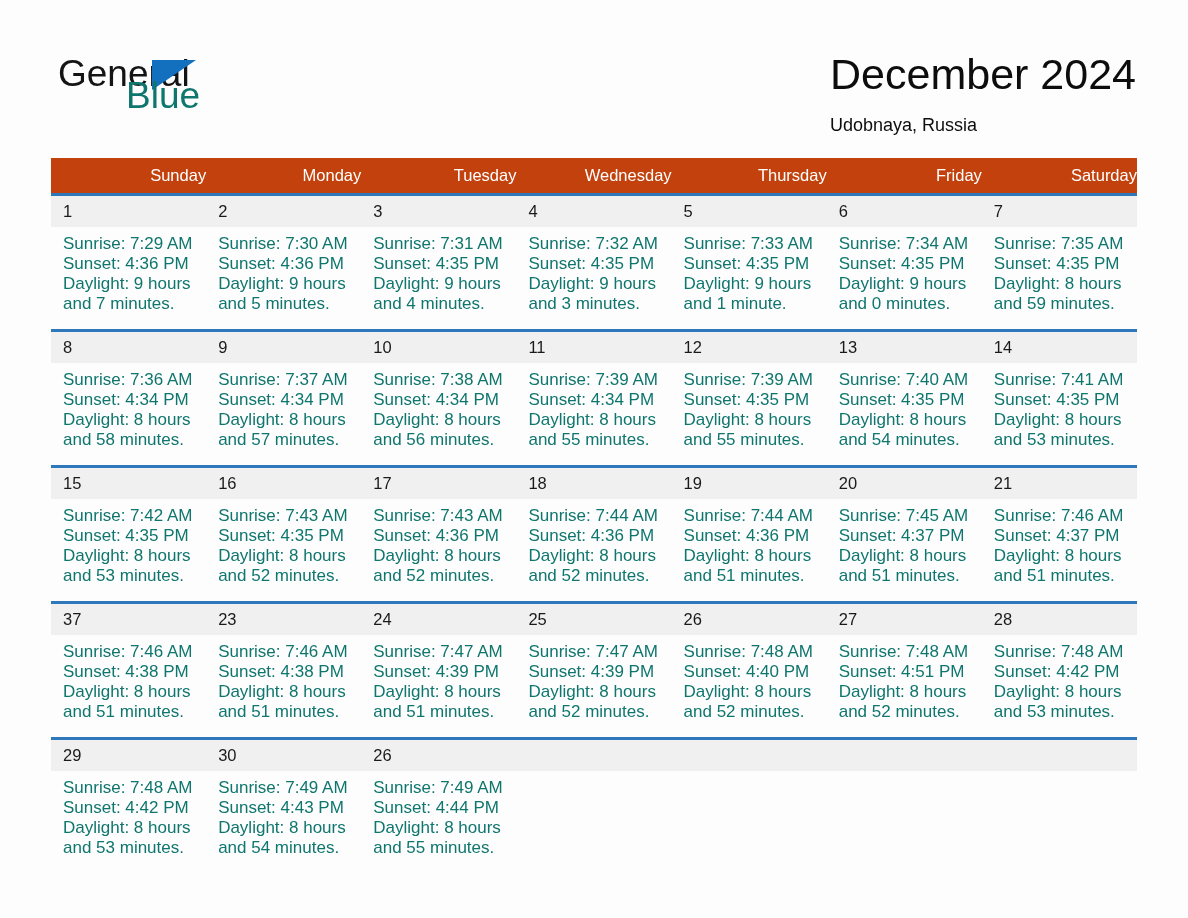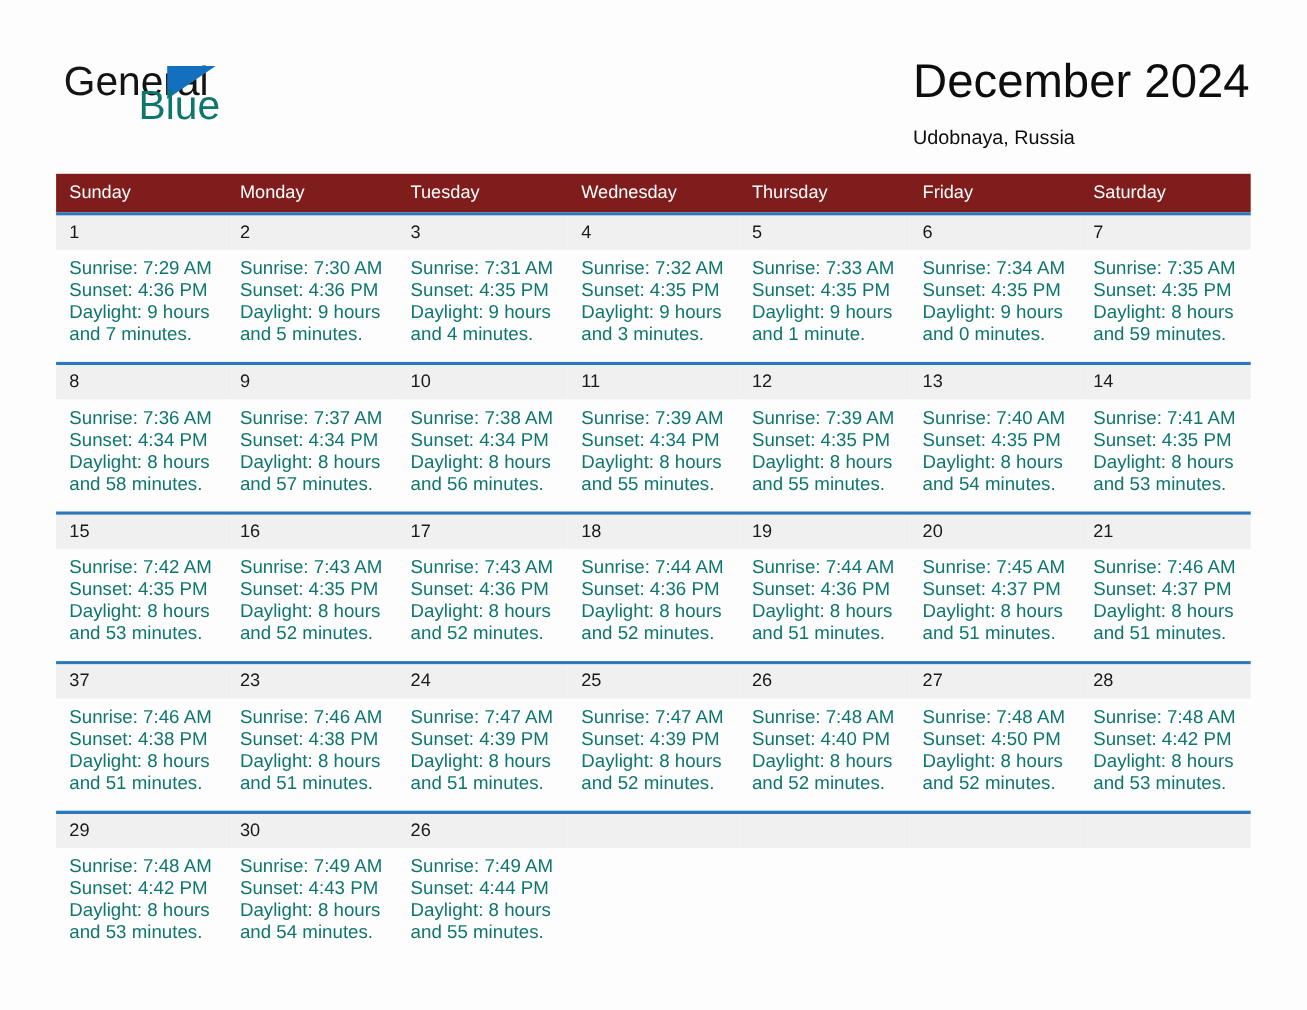--- a/index.html
+++ b/index.html
@@ -91,21 +91,22 @@
   
   .calendar {
     position: absolute;
     left: 51px;
     top: 158px;
     width: 1086px;
   }
   .weekday-row {
     display: flex;
     width: 100%;
-    background: #7f1d1d;
+    background: #c2410c;
+    text-align: right;
   }
   .weekday-cell {
     flex: 1 1 0;
     min-width: 0;
     color: #ffffff;
     font-size: 16.5px;
     line-height: 20px;
     padding: 7px 0 8px 12px;
     box-sizing: border-box;
     white-space: nowrap;
@@ -421,21 +422,21 @@
           <div>Sunrise: 7:48 AM</div>
           <div>Sunset: 4:40 PM</div>
           <div>Daylight: 8 hours</div>
           <div>and 52 minutes.</div>
         </div>
       </div>
       <div class="day-cell">
         <div class="day-number">27</div>
         <div class="day-info">
           <div>Sunrise: 7:48 AM</div>
-          <div>Sunset: 4:50 PM</div>
+          <div>Sunset: 4:51 PM</div>
           <div>Daylight: 8 hours</div>
           <div>and 52 minutes.</div>
         </div>
       </div>
       <div class="day-cell">
         <div class="day-number">28</div>
         <div class="day-info">
           <div>Sunrise: 7:48 AM</div>
           <div>Sunset: 4:42 PM</div>
           <div>Daylight: 8 hours</div>

